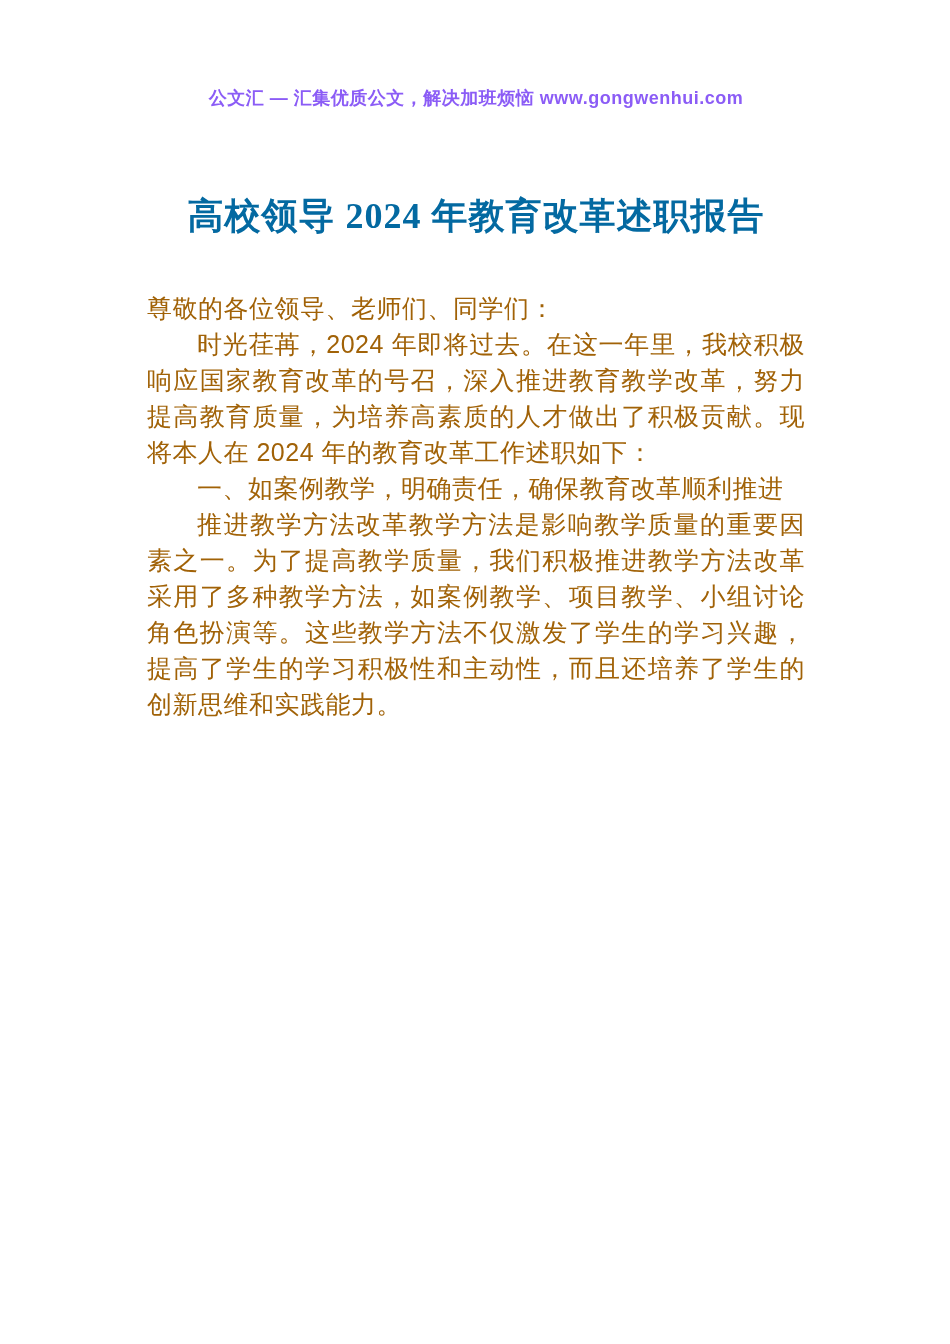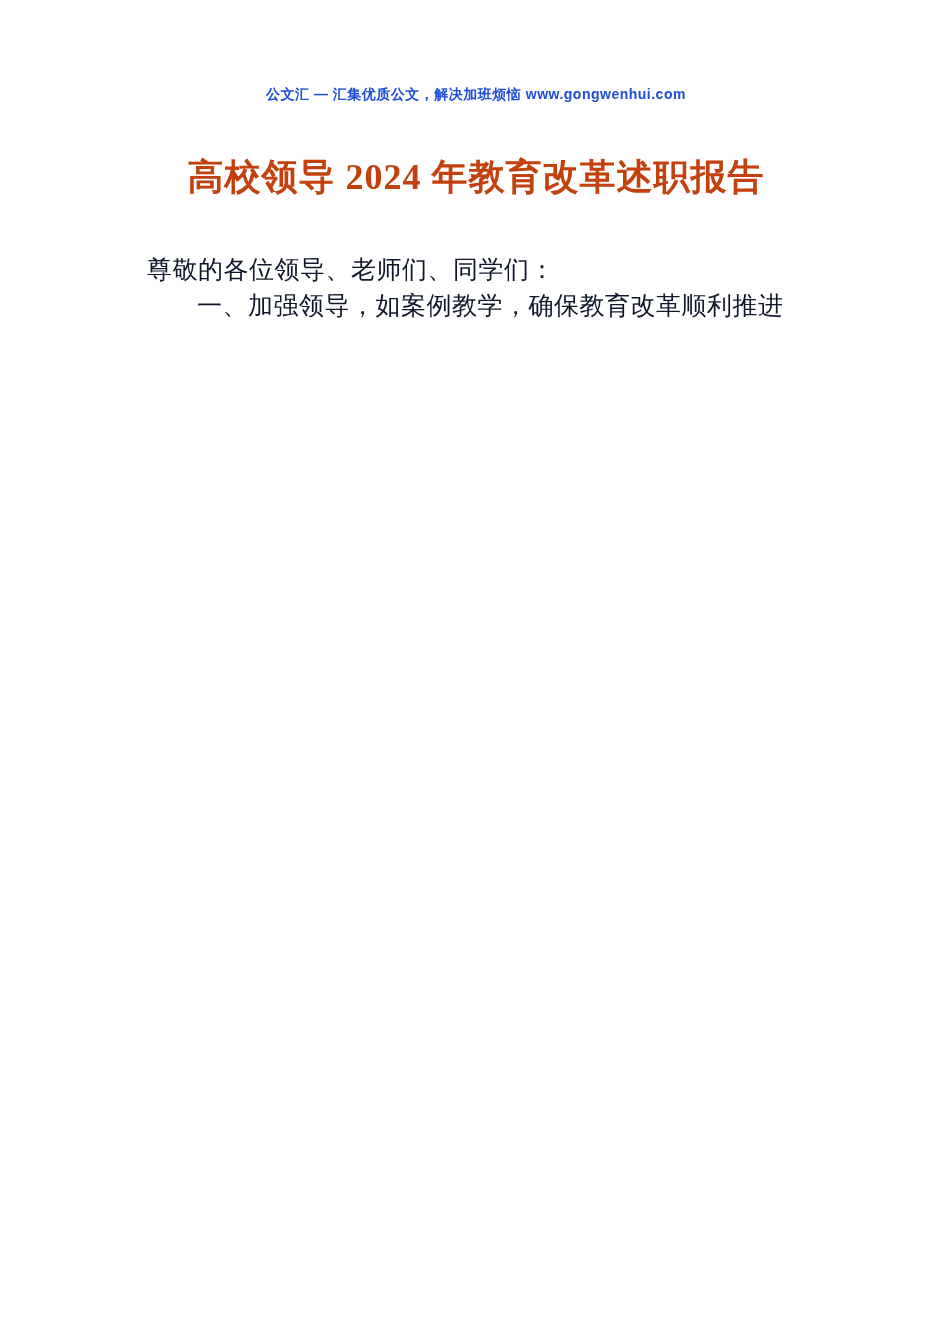--- a/index.html
+++ b/index.html
@@ -14,59 +14,61 @@
     margin: 0 auto;
     background: #ffffff;
     box-sizing: border-box;
     padding: 86px 145px 0 147px;
     overflow: hidden;
     font-family: "Liberation Sans", "DejaVu Sans", sans-serif;
     color: #131313;
   }
   .watermark {
     text-align: center;
-    font-size: 14px;
+    font-size: 18px;
     font-weight: 600;
     letter-spacing: 0.5px;
-    color: #1d4ed8;
-    margin: 0 0 52px 0;
+    color: #8b5cf6;
+    margin: 0 0 85px 0;
     white-space: nowrap;
   }
   .doc-title {
     margin: 0 0 52px 0;
     text-align: center;
     font-size: 36px;
     line-height: 1.2;
     font-weight: 700;
     letter-spacing: 1px;
-    color: #c2410c;
+    color: #0369a1;
     font-family: "Liberation Serif", "DejaVu Serif", serif;
   }
   .doc-body p {
     margin: 0;
     font-size: 25px;
     line-height: 36px;
     text-align: justify;
     letter-spacing: 0.5px;
-    color: #0f172a;
+    color: #a16207;
     word-break: break-all;
   }
   .doc-body p.indent {
     text-indent: 2em;
   }
 </style>
 </head>
 <body>
 
 <div class="page">
 
   <div class="watermark">
     <span>公文汇 — 汇集优质公文，解决加班烦恼 www.gongwenhui.com</span>
   </div>
 
   <h1 class="doc-title">高校领导 2024 年教育改革述职报告</h1>
 
   <div class="doc-body">
     <p>尊敬的各位领导、老师们、同学们：</p>
-    <p class="indent">一、加强领导，如案例教学，确保教育改革顺利推进</p>
+    <p class="indent">时光荏苒，2024 年即将过去。在这一年里，我校积极响应国家教育改革的号召，深入推进教育教学改革，努力提高教育质量，为培养高素质的人才做出了积极贡献。现将本人在 2024 年的教育改革工作述职如下：</p>
+    <p class="indent">一、如案例教学，明确责任，确保教育改革顺利推进</p>
+    <p class="indent">推进教学方法改革教学方法是影响教学质量的重要因素之一。为了提高教学质量，我们积极推进教学方法改革采用了多种教学方法，如案例教学、项目教学、小组讨论角色扮演等。这些教学方法不仅激发了学生的学习兴趣，提高了学生的学习积极性和主动性，而且还培养了学生的创新思维和实践能力。</p>
   </div>
 
 </div>
 
 </body></html>

